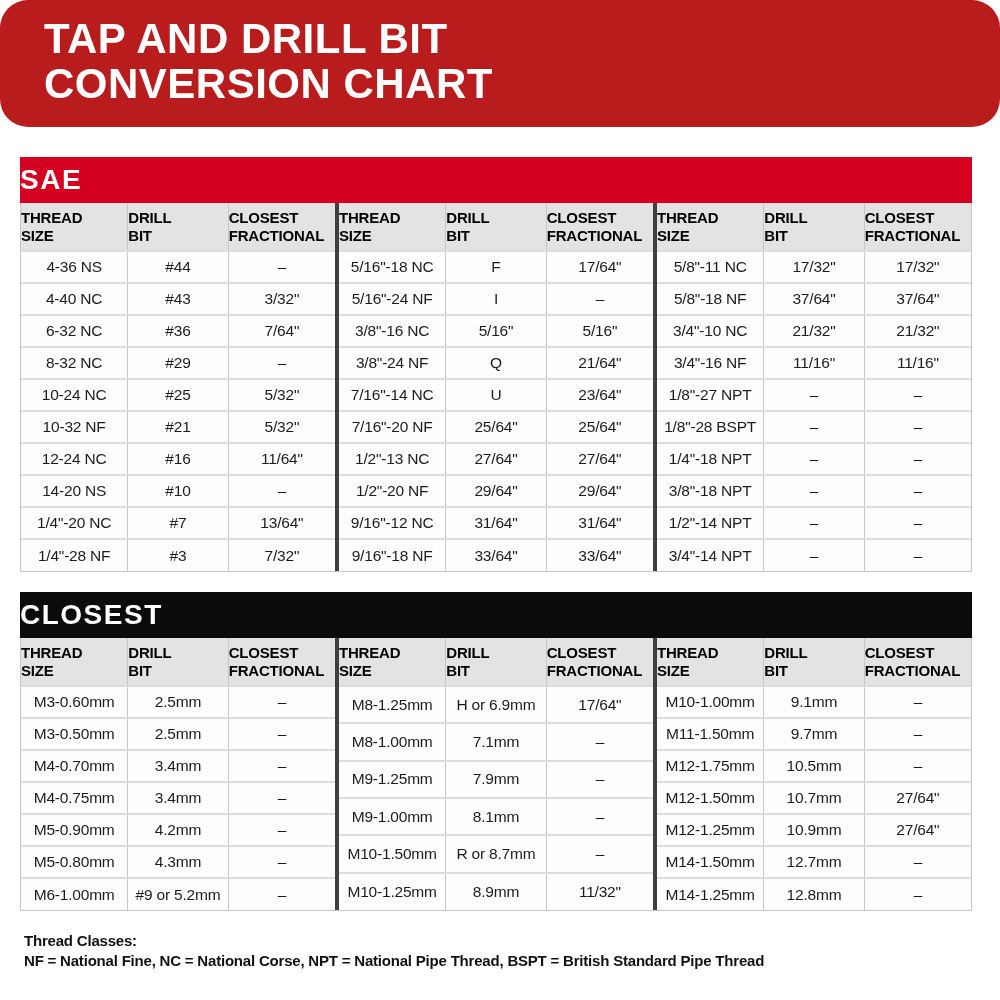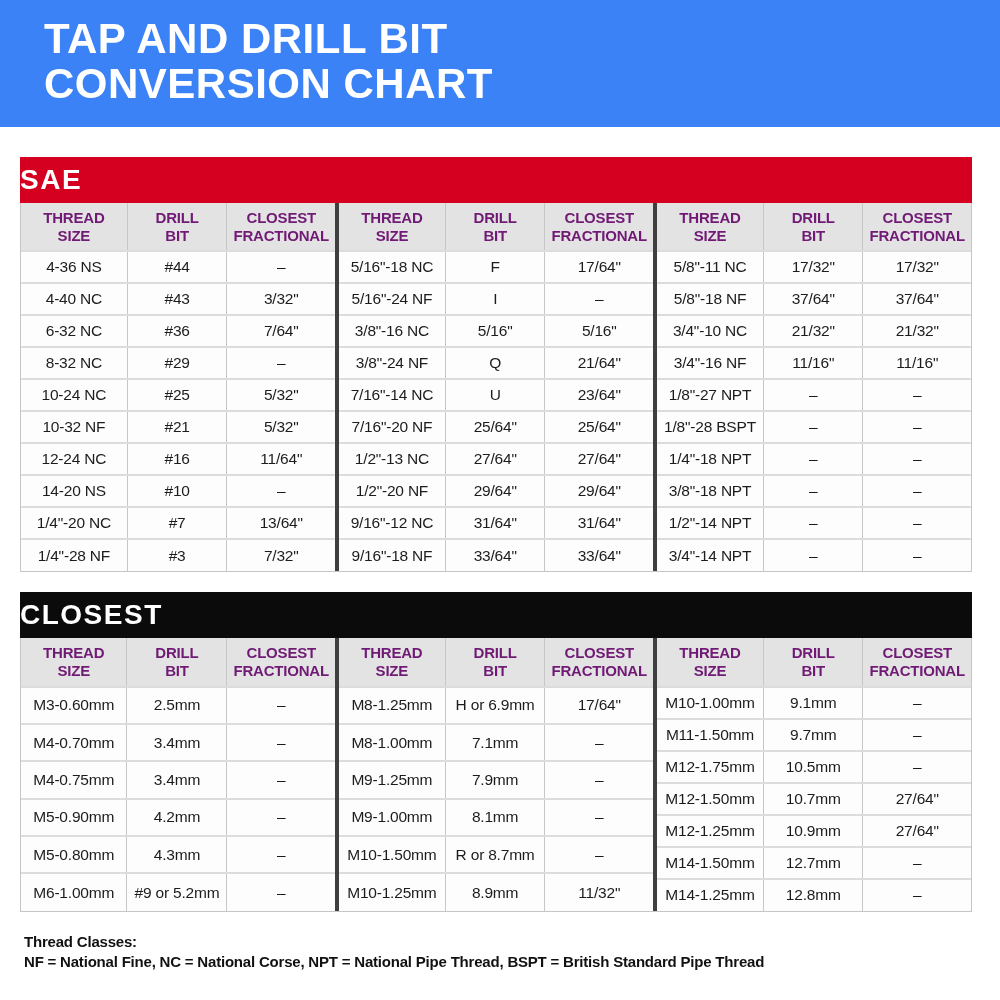--- a/index.html
+++ b/index.html
@@ -55,25 +55,25 @@
     border-collapse: collapse;
     table-layout: fixed;
   }
   .group-table th {
     background: #e3e3e3;
     height: 48px;
     font-size: 15px;
     font-weight: 700;
     letter-spacing: -0.2px;
     line-height: 1.18;
-    text-align: center;
+    text-align: left;
     vertical-align: middle;
     white-space: pre-line;
-    padding: 6px;
-    color: #701a75;
+    padding: 0;
+    color: #000000;
   }
   .group-table td {
     height: 32px;
     text-align: center;
     vertical-align: middle;
     font-size: 15.5px;
     letter-spacing: -0.2px;
     border-top: 2px solid #dcdcdc;
     background: #fdfdfd;
     padding: 0 2px;
@@ -94,21 +94,21 @@
     font-size: 15px;
     font-weight: 700;
     letter-spacing: -0.2px;
     line-height: 1.35;
     color: #111111;
   }
 </style>
 </head>
 <body>
 
-<header class="banner" style="background: #3b82f6;">
+<header class="banner" style="background: #b91c1c; border-radius: 28px;">
   <div class="banner-line">TAP AND DRILL BIT</div>
   <div class="banner-line">CONVERSION CHART</div>
 </header>
 
 <div class="content">
 
   <section class="section">
     <div class="section-bar" style="background: rgb(213, 0, 31);">
       <span class="section-label">SAE</span>
     </div>
@@ -326,20 +326,25 @@
 FRACTIONAL</th>
             </tr>
           </thead>
           <tbody>
             <tr>
               <td class="col0">M3-0.60mm</td>
               <td class="col1">2.5mm</td>
               <td class="col2">–</td>
             </tr>
             <tr>
+              <td class="col0">M3-0.50mm</td>
+              <td class="col1">2.5mm</td>
+              <td class="col2">–</td>
+            </tr>
+            <tr>
               <td class="col0">M4-0.70mm</td>
               <td class="col1">3.4mm</td>
               <td class="col2">–</td>
             </tr>
             <tr>
               <td class="col0">M4-0.75mm</td>
               <td class="col1">3.4mm</td>
               <td class="col2">–</td>
             </tr>
             <tr>

